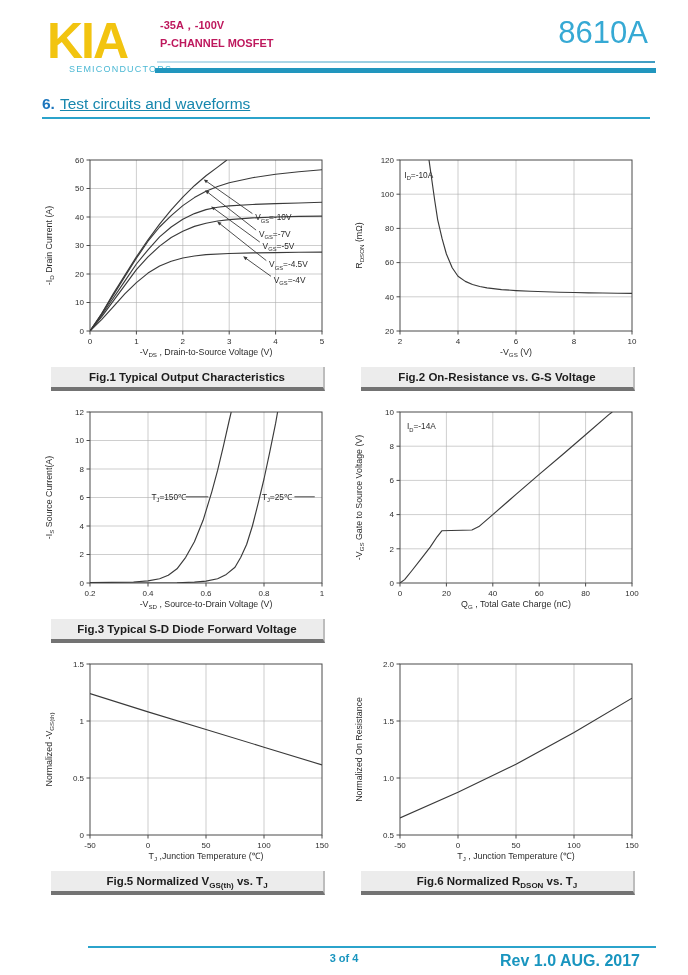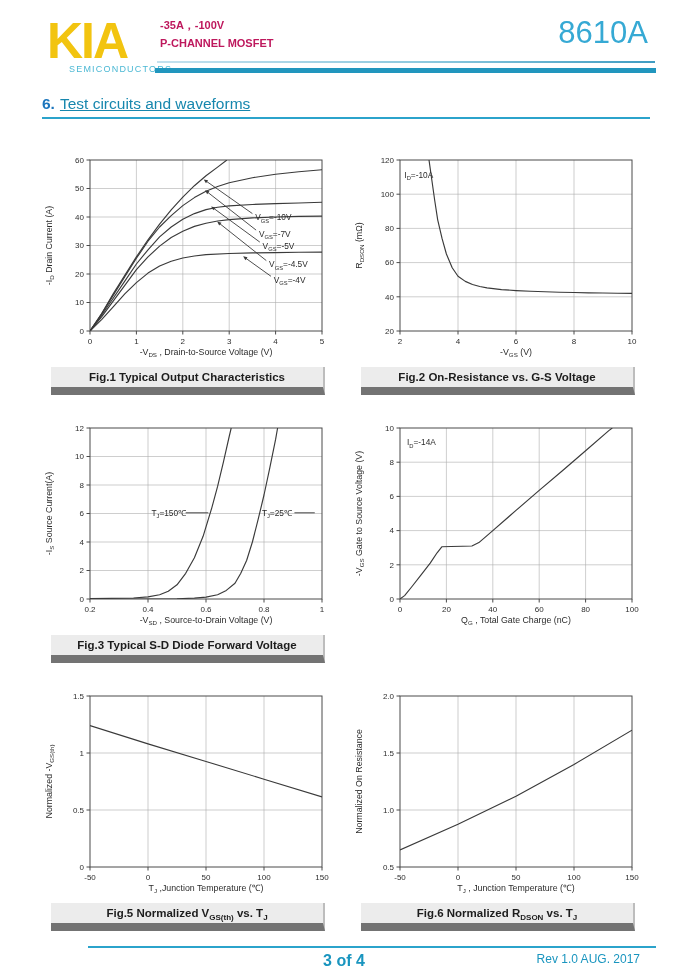--- a/index.html
+++ b/index.html
@@ -19,29 +19,29 @@
   
   .section-heading{position:absolute;left:42px;top:95px;font-size:15.5px;}
   .sec-num{font-weight:bold;color:#1B75BC;}
   .sec-title{color:#1787AE;margin-left:5px;text-decoration:underline;}
   .sec-rule{position:absolute;left:42px;top:117px;width:608px;height:2px;background:#2BA3CB;}
   
   .charts{position:absolute;left:38px;top:148px;width:612px;display:grid;
           grid-template-columns:302px 302px;column-gap:8px;row-gap:5px;}
   .panel{width:300px;margin:0;}
   .panel svg{display:block;}
-  .cap{width:272px;height:20px;margin:4px auto 16px auto;background:#ECECEC;
-       border-right:2px solid #BDBDBD;border-bottom:8px solid #737373;
+  .cap{width:272px;height:20px;margin:4px auto 4px auto;background:#ECECEC;
+       border-right:2px solid #BDBDBD;border-bottom:4px solid #737373;
        text-align:center;line-height:20px;font-size:11.5px;font-weight:bold;color:#1C1C1C;}
   .cap sub{font-size:8px;}
   
   .footer-rule{position:absolute;left:88px;top:946px;width:568px;height:2px;background:#2BA3CB;}
   .page-num{position:absolute;left:0;top:952px;width:688px;text-align:center;
-            font-size:16px;font-weight:bold;color:#1995BF;}
-  .rev{position:absolute;right:48px;top:952px;font-size:12px;font-weight:normal;color:#1995BF;margin-left:36px;}
+            font-size:11px;font-weight:bold;color:#1995BF;}
+  .rev{position:absolute;right:48px;top:952px;font-size:16px;font-weight:bold;color:#1995BF;margin-left:36px;}
 </style>
 </head>
 <body>
 
 <div class="page">
 
   <header>
     <div class="logo">KIA</div>
     <div class="logo-sub">SEMICONDUCTORS</div>
     <div class="subtitle">

